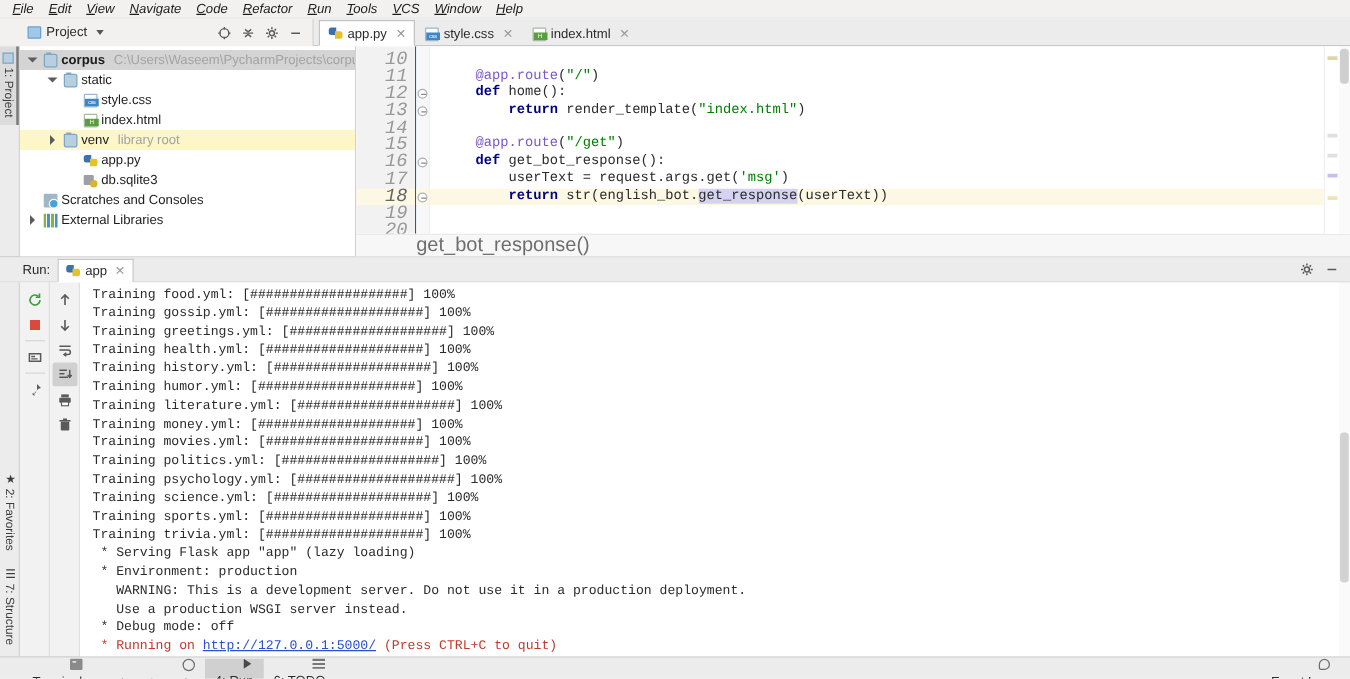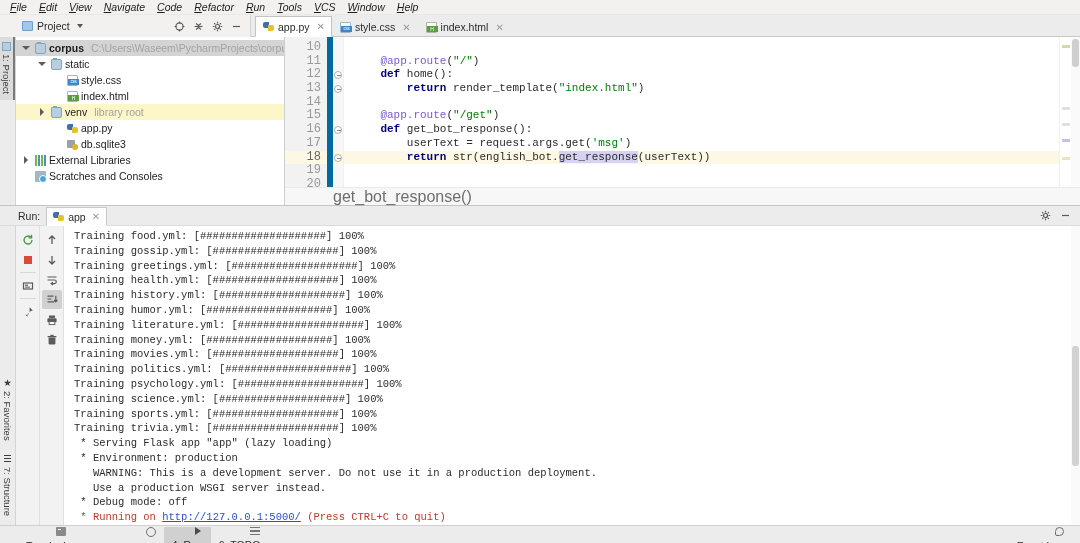--- a/index.html
+++ b/index.html
@@ -139,23 +139,23 @@
   .tname.bold { font-weight: bold; }
   .tpath { color: #a3a3a3; margin-left: 4px; }
   .ind1 { padding-left: 4px; }
   .ind2 { padding-left: 20px; }
   .ind3 { padding-left: 36px; }
 
   
   .editor-pane { flex: 1; display: flex; flex-direction: column; background: #fff; min-width: 0; position: relative; }
   .editor-body { flex: 1; display: flex; position: relative; overflow: hidden; }
   .gutter {
-    width: 48px; flex: 0 0 48px; background: #f2f2f2; border-right: 6px solid #0369a1;
-    font-family: "Liberation Mono", monospace; font-size: 12px; color: #999;
-    padding-top: 4px; position: relative;
+    width: 48px; flex: 0 0 48px; background: #f2f2f2; border-right: 1px solid #0369a1;
+    font-family: "Liberation Mono", monospace; font-size: 15px; color: #999;
+    padding-top: 4px; position: relative; font-style: italic;
   }
   .gline { height: 13.7px; line-height: 13.7px; text-align: right; padding-right: 6px; position: relative; }
   .gline.cur { background: #fcf8e3; color: #666; }
   .fold-col {
     width: 11px; flex: 0 0 11px; background: #f7f7f7; padding-top: 4px; position: relative;
     border-right: 1px solid #f0f0f0;
   }
   .fline { height: 13.7px; position: relative; }
   .fline.cur { background: #fcf8e3; }
   .fold-minus {
@@ -381,30 +381,30 @@
             <span class="tw"></span>
             <span class="fico py"></span>
             <span class="tname">app.py</span>
           </div>
           <div class="trow ind3">
             <span class="tw"></span>
             <span class="fico sqlite"></span>
             <span class="tname">db.sqlite3</span>
           </div>
           <div class="trow ind1">
+            <span class="tw"></span>
+            <span class="fico scratch"></span>
+            <span class="tname">Scratches and Consoles</span>
+          </div>
+          <div class="trow ind1">
             <span class="tw">
               <span class="arr-rt"></span>
             </span>
             <span class="fico lib"></span>
             <span class="tname">External Libraries</span>
-          </div>
-          <div class="trow ind1">
-            <span class="tw"></span>
-            <span class="fico scratch"></span>
-            <span class="tname">Scratches and Consoles</span>
           </div>
         </div>
     </div>
 
     <div class="editor-pane">
       <div class="editor-body">
         <div class="gutter" id="gutter">
             <div class="gline">10</div>
             <div class="gline">11</div>
             <div class="gline">12</div>

